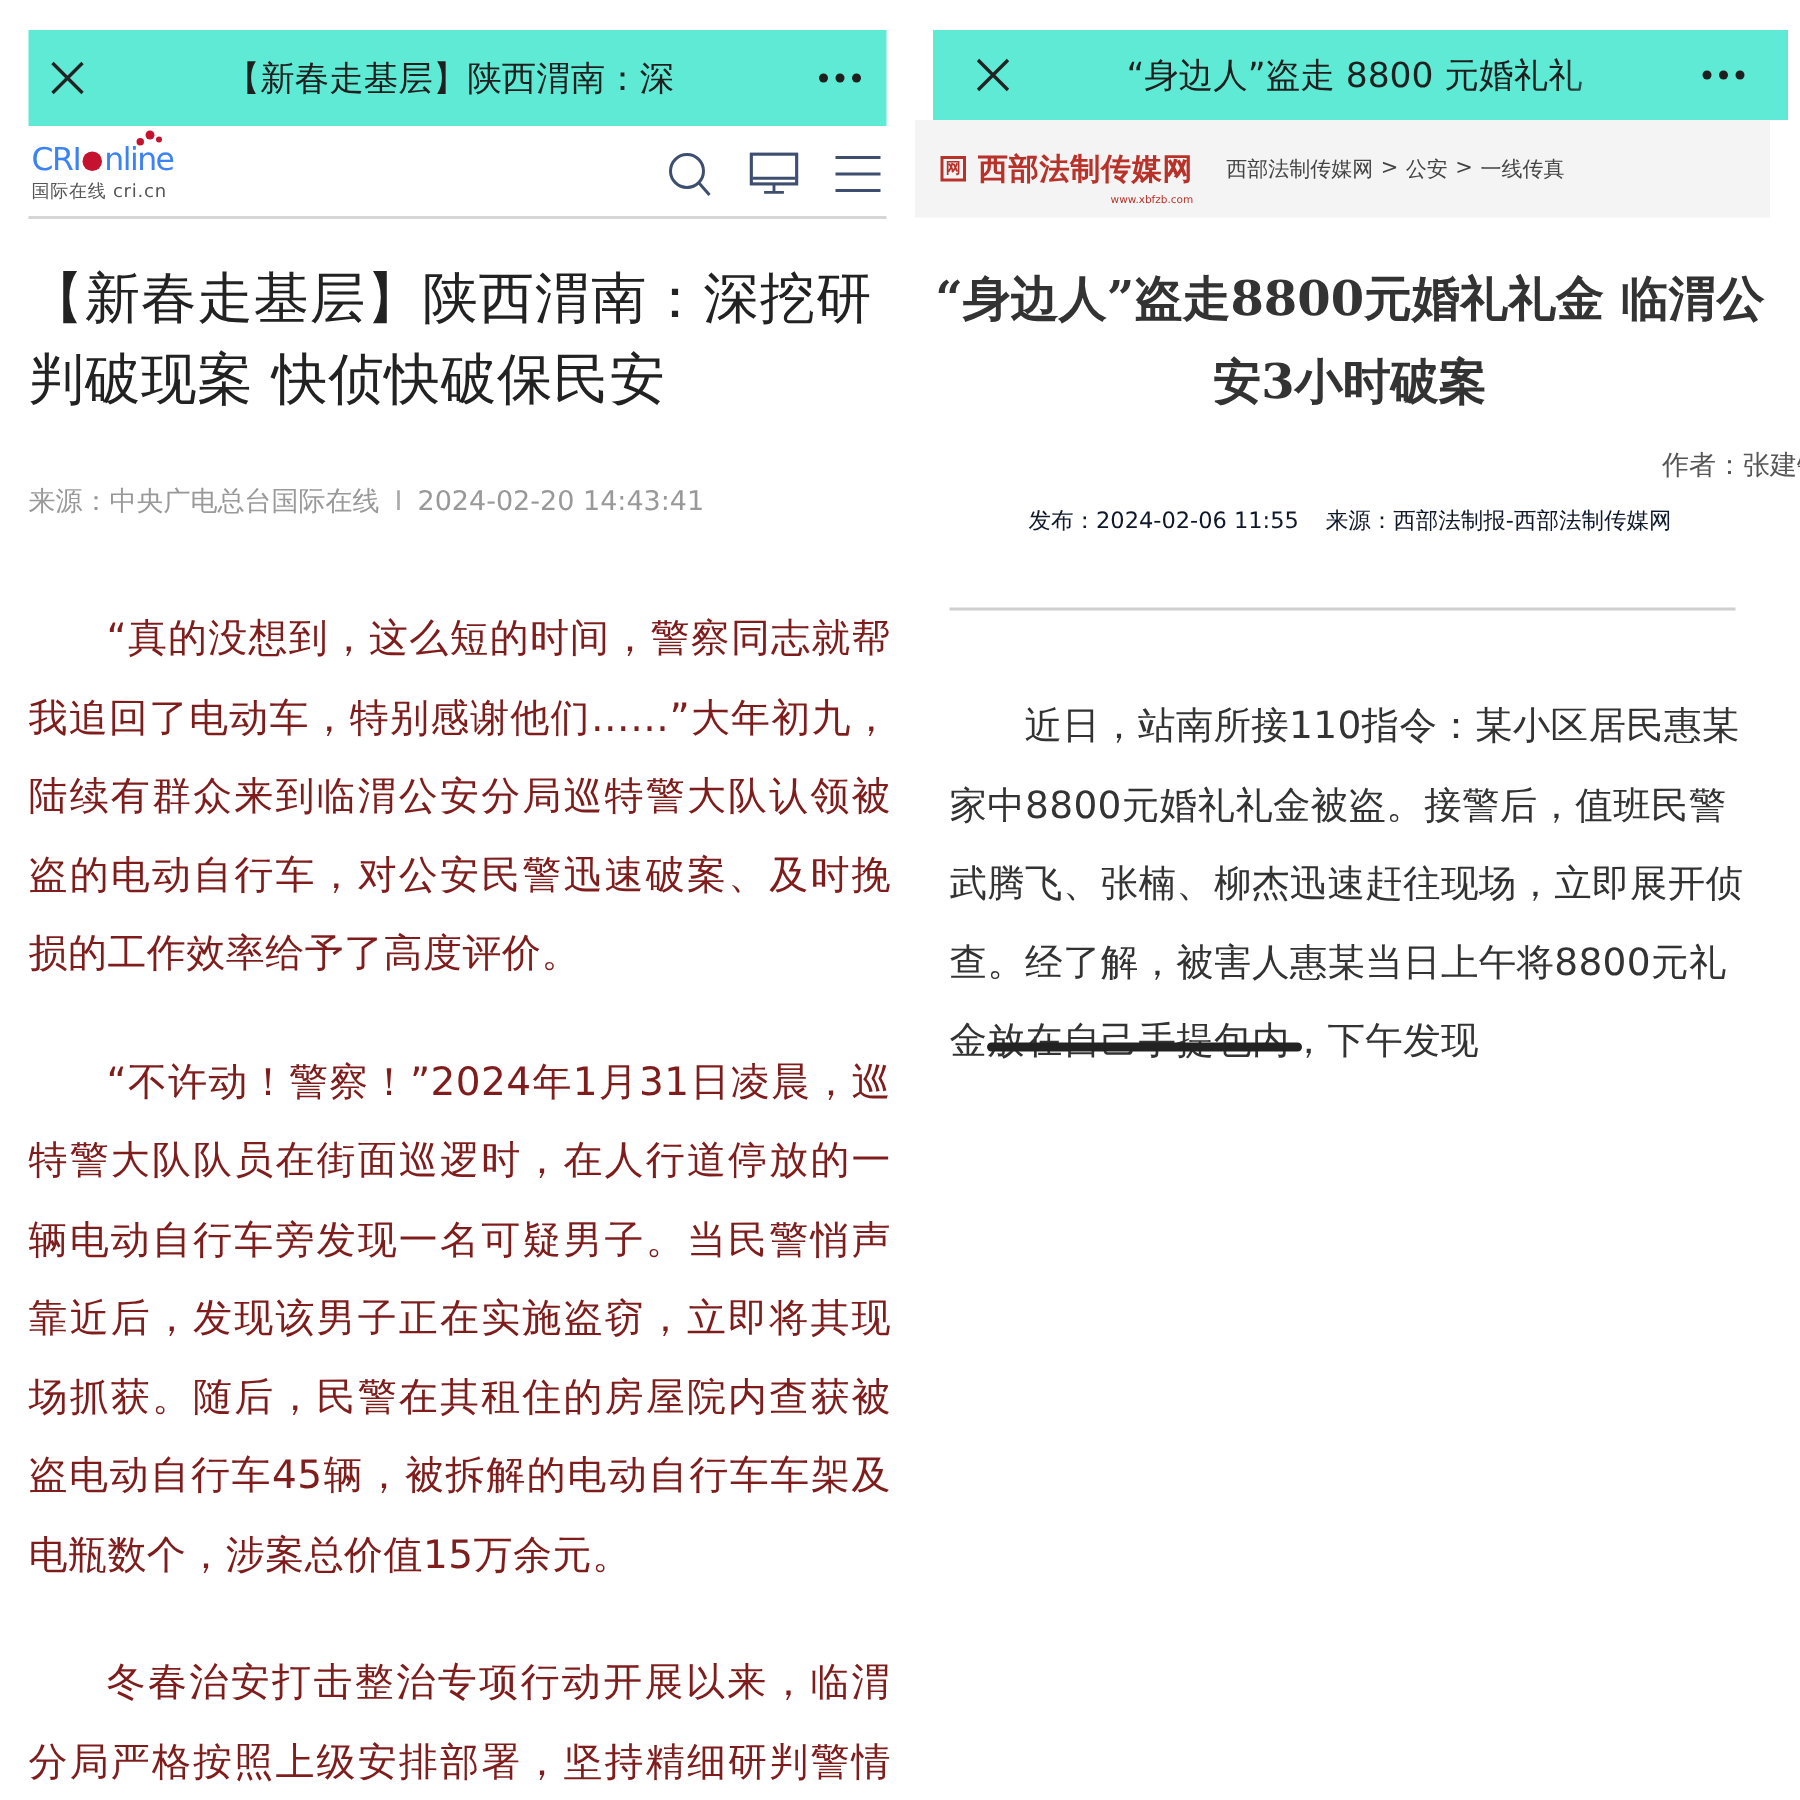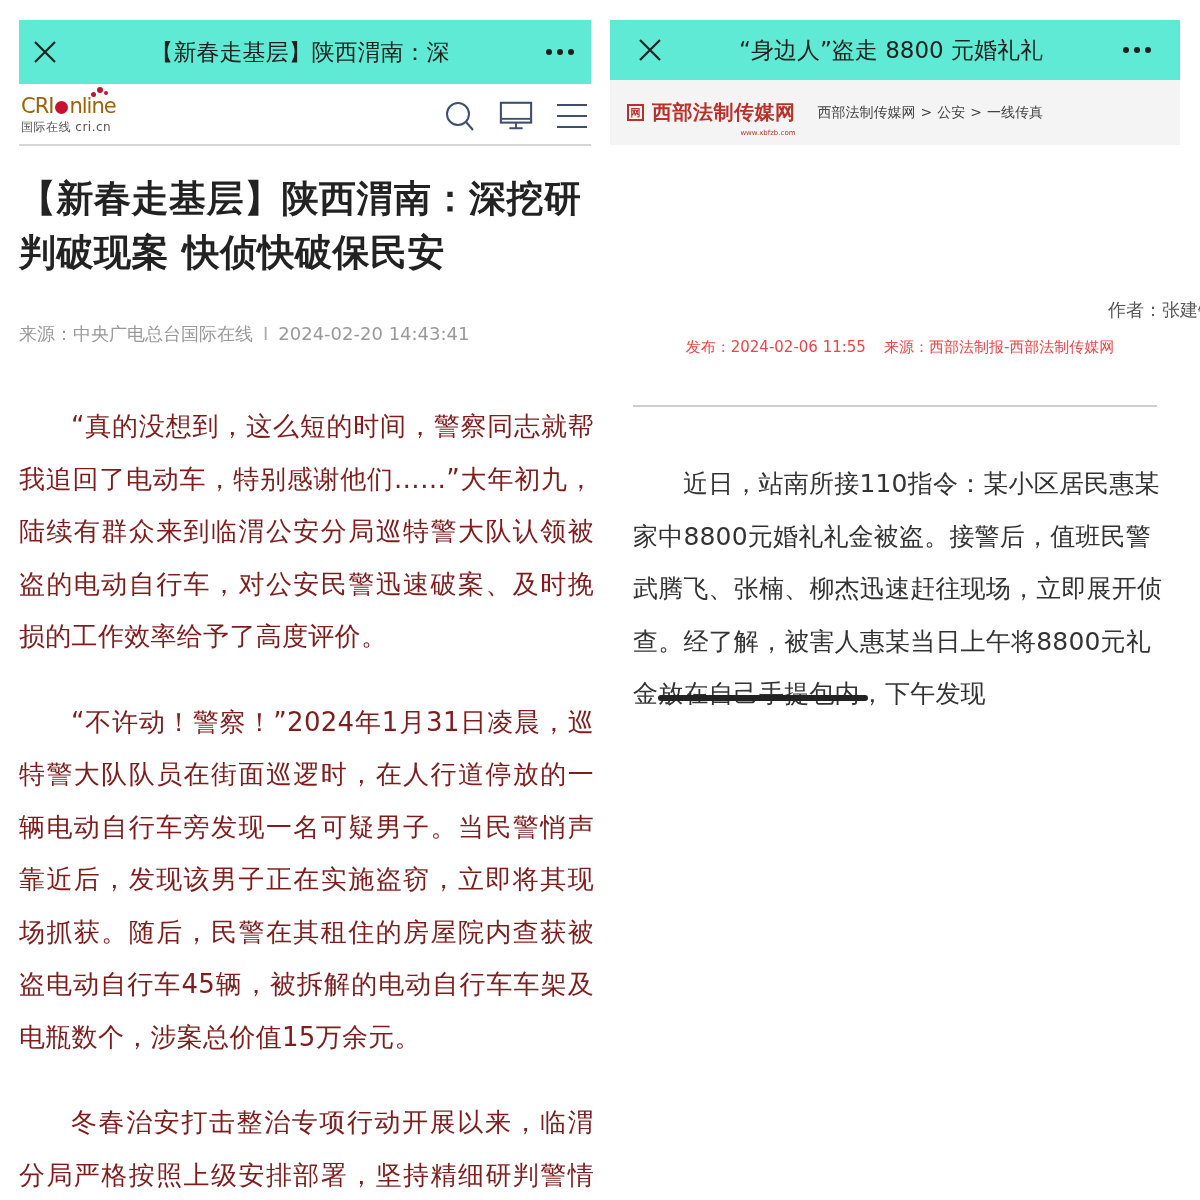--- a/index.html
+++ b/index.html
@@ -9,21 +9,21 @@
   .panel { position: absolute; top: 0; height: 1200px; overflow: hidden; background: #fff; }
   #left-panel { left: 0; width: 600px; }
   #right-panel { left: 600px; width: 600px; }
 
   
   .topbar {
     position: absolute; top: 20px; height: 64px;
     background: #5eead4; display: flex; align-items: center;
   }
   #left-panel .topbar { left: 19px; width: 572px; }
-  #right-panel .topbar { left: 10px; width: 570px; height: 60px; gap: 24px; }
+  #right-panel .topbar { left: 22px; width: 570px; height: 60px; gap: 24px; }
   .topbar .close-btn {
     width: 40px; height: 40px; margin-left: 6px;
     display: flex; align-items: center; justify-content: center; cursor: pointer;
   }
   #right-panel .topbar .close-btn { margin-left: 20px; }
   .topbar .title {
     flex: 1; text-align: center; font-size: 23px; color: #1f1f1f;
     white-space: nowrap; overflow: hidden; padding: 0 10px;
     -webkit-mask-image: linear-gradient(to right, #000 85%, transparent 100%);
     mask-image: linear-gradient(to right, #000 85%, transparent 100%);
@@ -36,32 +36,32 @@
   .dots { display: flex; gap: 5px; }
   .dots span { width: 6px; height: 6px; background: #1f1f1f; border-radius: 50%; display: block; }
 
   
   .cri-header {
     position: absolute; left: 19px; top: 88px; width: 572px; height: 58px;
     display: flex; align-items: center; justify-content: space-between;
     border-bottom: 2px solid #d6d6d6;
   }
   .cri-logo { margin-left: 2px; position: relative; }
-  .cri-logo .top { font-size: 21px; color: #a16207; letter-spacing: -1px; font-family: "DejaVu Sans", sans-serif; display: flex; align-items: center; line-height: 1; }
+  .cri-logo .top { font-size: 21px; color: #3b82f6; letter-spacing: -1px; font-family: "DejaVu Sans", sans-serif; display: flex; align-items: center; line-height: 1; }
   .cri-logo .top .red-o { display: inline-block; width: 13px; height: 13px; background: #c4122f; border-radius: 50%; margin: 0 1px 0 2px; position: relative; top: 1px; }
   .cri-logo .dots-red { position: absolute; left: 70px; top: -8px; }
   .cri-logo .dots-red i { position: absolute; display: block; background: #c4122f; border-radius: 50%; }
   .cri-logo .sub { font-size: 12px; color: #555; font-weight: normal; margin-top: 2px; letter-spacing: 0.5px; }
   .cri-icons { display: flex; gap: 22px; align-items: center; margin-right: 2px; }
   .cri-icons .icon { width: 34px; height: 34px; display: flex; align-items: center; justify-content: center; cursor: pointer; }
 
   
   .left-article-title {
     position: absolute; left: 19px; top: 172px; width: 580px;
-    font-size: 37px; line-height: 54px; color: #222; font-weight: bold; letter-spacing: 0.5px;
+    font-size: 37px; line-height: 54px; color: #222; font-weight: normal; letter-spacing: 0.5px;
   }
   .left-meta {
     position: absolute; left: 19px; top: 322px; font-size: 18px; color: #999; white-space: nowrap;
   }
   .left-meta .sep { margin: 0 10px; color: #aaa; }
   .left-body { position: absolute; left: 19px; top: 400px; width: 575px; }
   .left-body p {
     font-size: 26px; line-height: 52.5px; color: #7f1d1d; text-indent: 2em; text-align: justify;
     margin-bottom: 33px; letter-spacing: 0.3px;
   }
@@ -80,21 +80,21 @@
   .xb-logo .url { position: absolute; right: 0; bottom: -11px; font-size: 7px; color: #b8322a; }
   .xb-crumbs { margin-left: 22px; font-size: 14px; color: #444; display: flex; gap: 5px; }
   .xb-crumbs a { color: #444; text-decoration: none; cursor: pointer; }
 
   .right-title {
     position: absolute; left: 20px; width: 560px; top: 172px; text-align: center;
     font-family: "DejaVu Serif", "Liberation Serif", serif; font-weight: bold;
     font-size: 32px; line-height: 55px; color: #333;
   }
   .right-author { position: absolute; left: 16px; width: 600px; top: 298px; text-align: right; font-size: 18px; color: #555; }
-  .right-meta { position: absolute; left: 0; width: 600px; top: 338px; text-align: center; font-size: 15px; color: #ef4444; white-space: nowrap; }
+  .right-meta { position: absolute; left: 0; width: 600px; top: 338px; text-align: center; font-size: 15px; color: #0f172a; white-space: nowrap; }
   .right-meta .gap { display: inline-block; width: 18px; }
   .right-divider { position: absolute; left: 33px; width: 524px; top: 405px; height: 2px; background: #cfcfcf; }
   .right-body { position: absolute; left: 33px; top: 458px; width: 530px; }
   .right-body p {
     font-size: 25px; line-height: 52.5px; color: #333; text-indent: 2em;
     margin-bottom: 42px; letter-spacing: 0.2px;
   }
   .scribble { position: relative; }
   .scribble::after {
     content: ""; position: absolute; left: 0; right: -8px; top: 55%; height: 6px;
@@ -195,20 +195,21 @@
     </div>
     <nav class="xb-crumbs">
       <a>西部法制传媒网</a>
       <span>&gt;</span>
       <a>公安</a>
       <span>&gt;</span>
       <a>一线传真</a>
     </nav>
   </div>
 
+  <h1 class="right-title">“身边人”盗走8800元婚礼礼金 临渭公安3小时破案</h1>
 
   <div class="right-author">
     <span>作者：</span><span>张建锋</span>
   </div>
 
   <div class="right-meta">
     <span>发布：</span><span>2024-02-06 11:55</span><span class="gap"></span><span>来源：</span><span>西部法制报-西部法制传媒网</span>
   </div>
 
   <div class="right-divider"></div>

